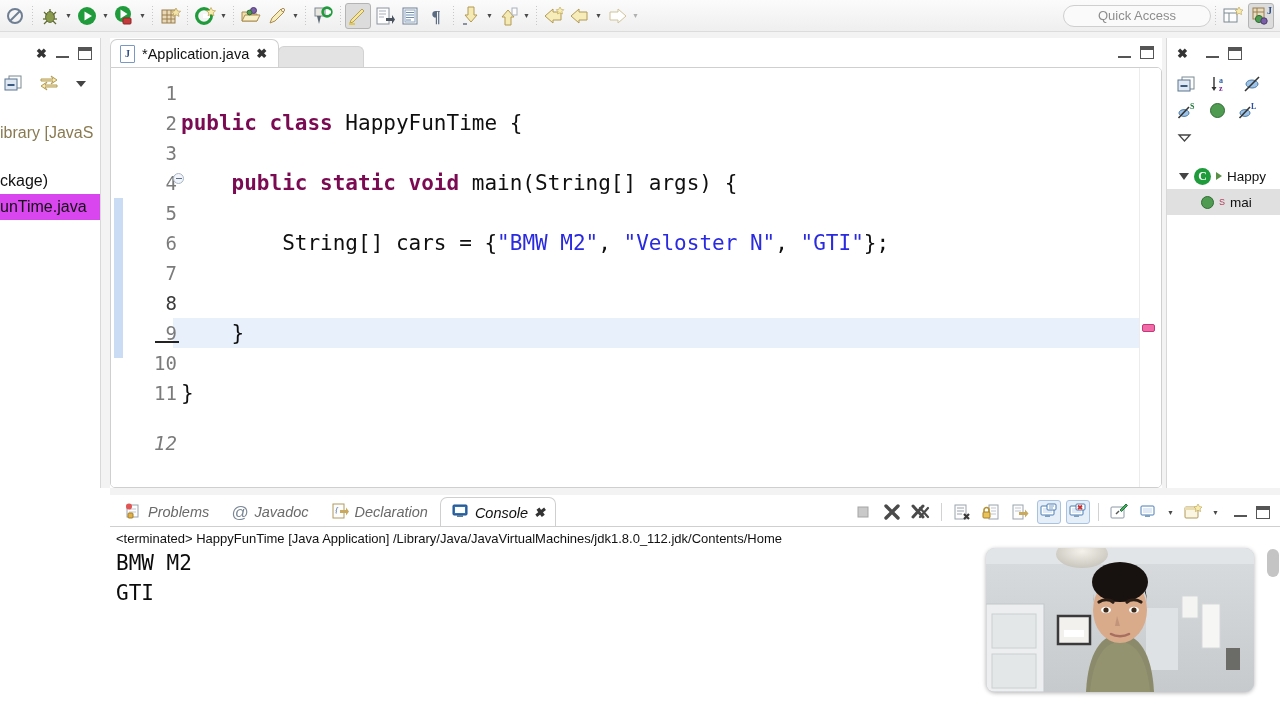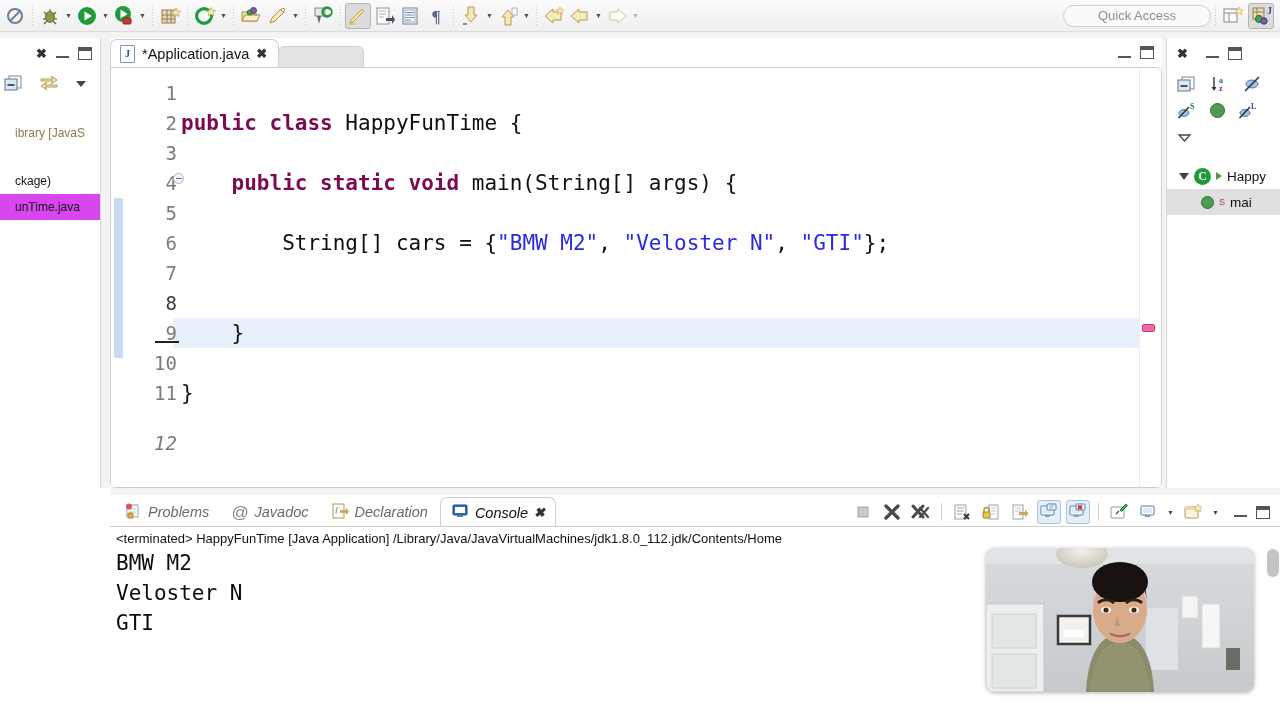--- a/index.html
+++ b/index.html
@@ -47,22 +47,22 @@
   .ic-min { width: 13px; height: 10px; border-bottom: 2px solid #555; }
   .ic-max { width: 14px; height: 13px; border: 1.6px solid #555; }
   .ic-max i { display: block; height: 3px; background: #555; }
 
   
   #left { left: 0; top: 38px; width: 101px; height: 450px;
           background: #fff; border-right: 1px solid #d8d8d8; overflow: hidden; }
   #left .hdr { height: 30px; display: flex; align-items: center; justify-content: flex-end;
                gap: 9px; padding-right: 8px; }
   #left .tools { height: 34px; display: flex; align-items: center; gap: 14px; padding-left: 4px; }
-  .tree-row { height: 26px; display: flex; align-items: center; font-size: 12px;
-              color: #111; white-space: nowrap; padding-left: 15px; }
+  .tree-row { height: 26px; display: flex; align-items: center; font-size: 16px;
+              color: #111; white-space: nowrap; padding-left: 0; }
   .tree-row.sel { background: #d946ef; }
   .jlib { color: #8a7a52; }
 
   
   #editor { left: 110px; top: 38px; width: 1052px; height: 450px; }
   #editor .tabrow { position: absolute; left: 0; top: 0; height: 30px; display: flex; align-items: flex-end; }
   .etab {
     height: 29px; display: flex; align-items: center; gap: 7px; padding: 0 11px 0 9px;
     background: #fff; border: 1px solid #cfcfcf; border-bottom: 1px solid #fff;
     border-radius: 7px 7px 0 0; font-size: 14.5px; color: #111;
@@ -740,21 +740,20 @@
         <span class="ic-max">
             <i></i>
           </span>
       </span>
     </div>
 
     <div id="consolebody">
       <div class="cons-hdr">&lt;terminated&gt; HappyFunTime [Java Application] /Library/Java/JavaVirtualMachines/jdk1.8.0_112.jdk/Contents/Home</div>
       <div class="cons-scroll"></div>
       <div class="cons-line">BMW M2</div>
-      <div class="cons-line">Veloster N</div>
       <div class="cons-line">GTI</div>
     </div>
   </div>
 
   <div id="cam">
     <svg width="268" height="144" viewBox="0 0 268 144">
       <defs>
         <linearGradient id="wall" x1="0" y1="0" x2="0" y2="1">
           <stop offset="0" stop-color="#d9dcde"></stop>
             <stop offset="1" stop-color="#c6cacd"></stop>

